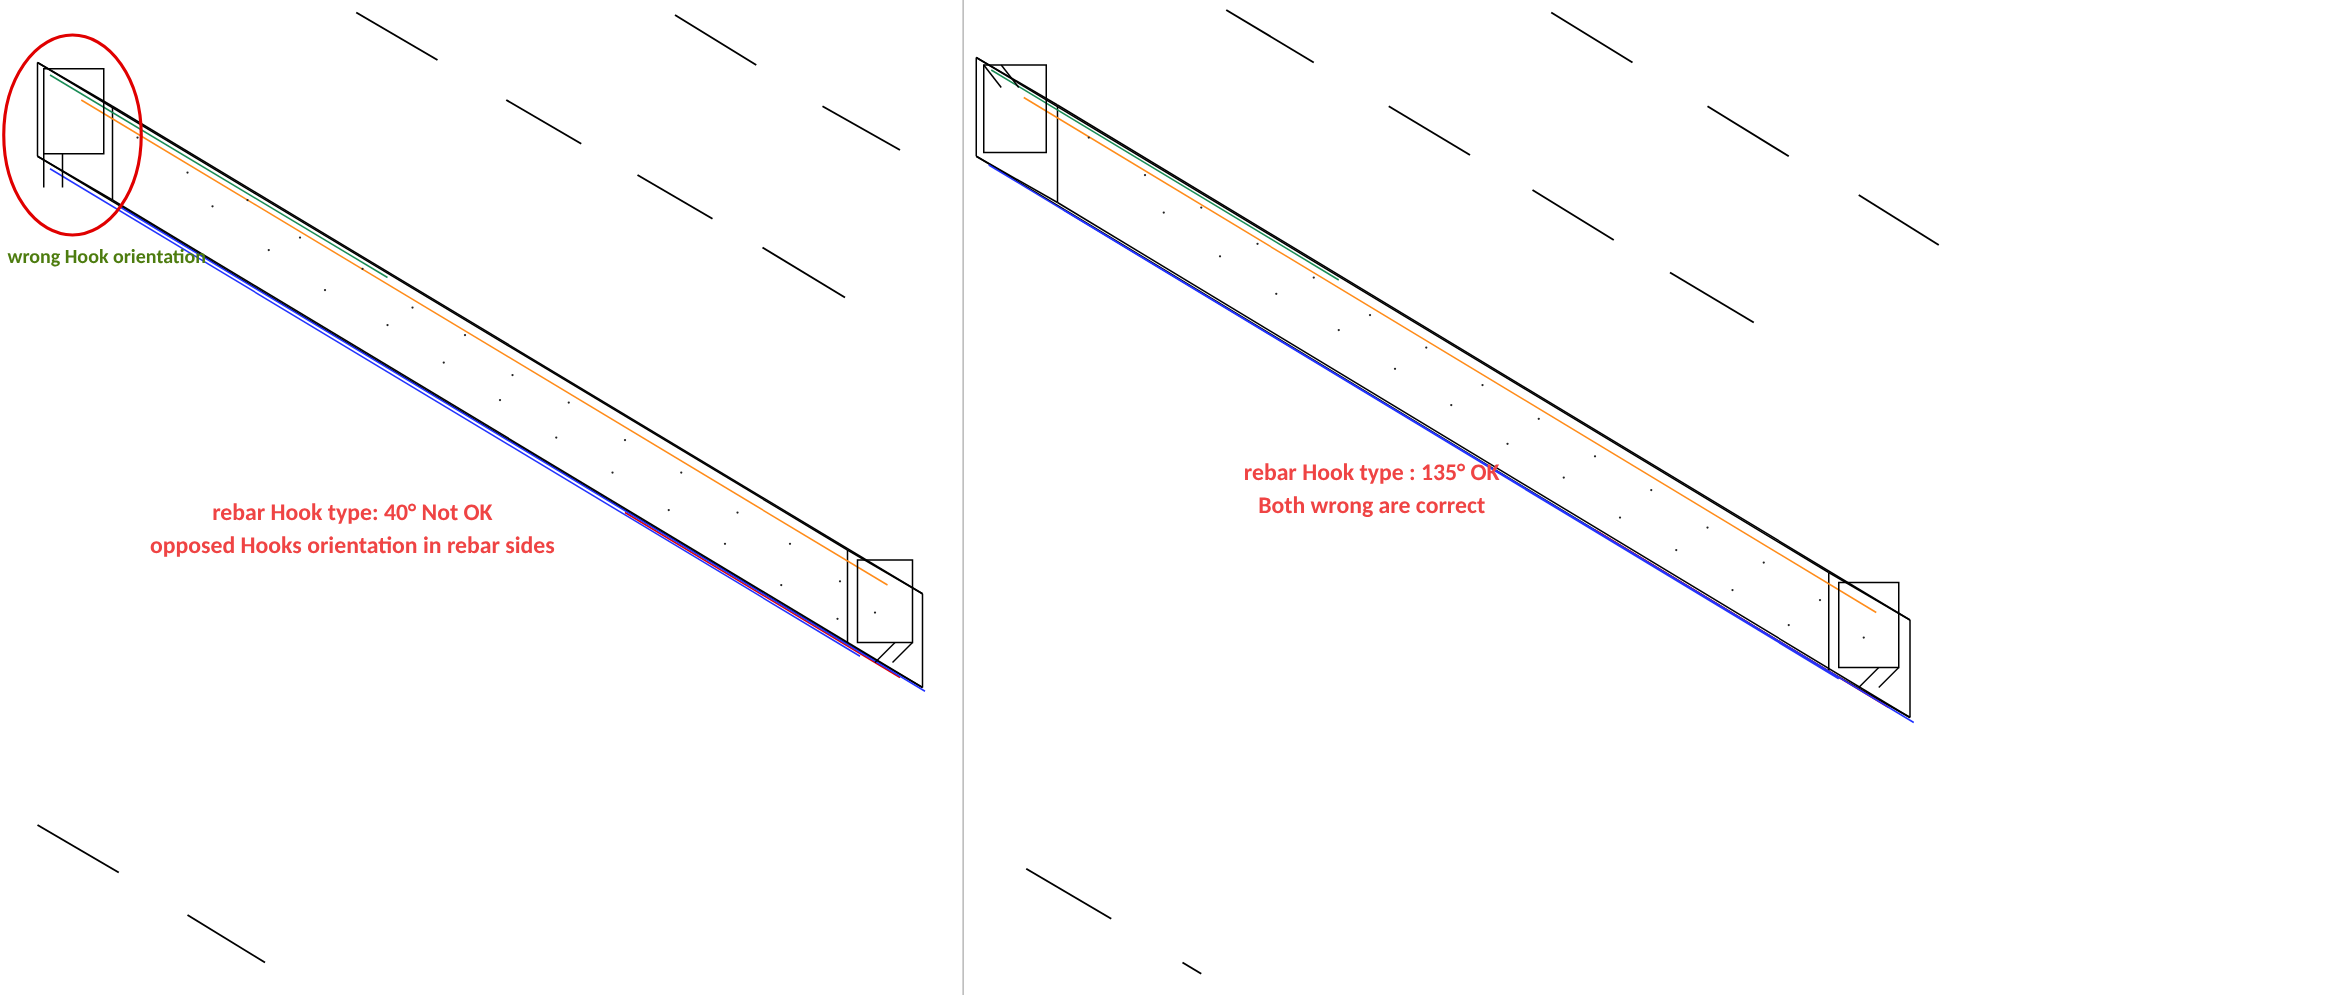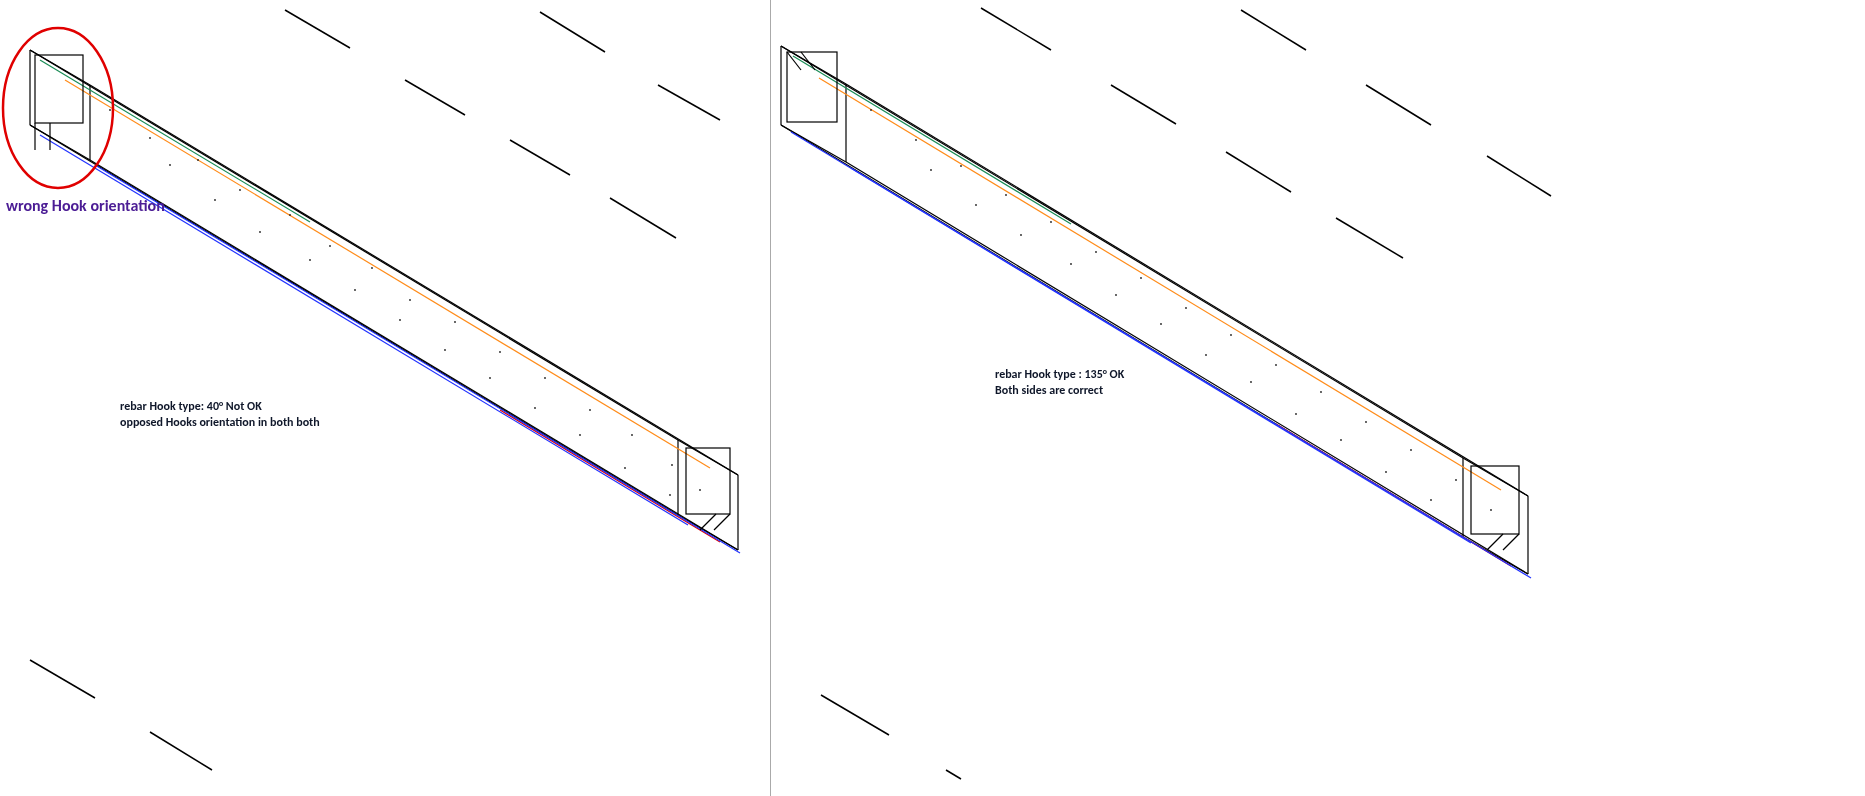--- a/index.html
+++ b/index.html
@@ -20,29 +20,30 @@
       left: 0;
       width: 770px;
     }
     .panel-right {
       left: 770px;
       width: 1095px;
       border-left: 1px solid #aaa;
     }
     .annotation {
       position: absolute;
-      color: #0f172a;
+      color: #ef4444;
       font-weight: bold;
-      font-size: 12px;
+      font-size: 19px;
       line-height: 1.35;
       font-family: Calibri, Arial, sans-serif;
+      text-align: center;
     }
     .callout-label {
       position: absolute;
-      color: #4c1d95;
+      color: #4d7c0f;
       font-weight: bold;
       font-size: 16px;
       font-family: Calibri, Arial, sans-serif;
     }
     svg.stage {
       position: absolute;
       left: 0;
       top: 0;
     }
     .dashes line {
@@ -155,21 +156,21 @@
       <circle cx="670" cy="495" r="0.9"></circle>
     </g>
 
     <ellipse class="ellipse" cx="58" cy="108" rx="55" ry="80"></ellipse>
   </svg>
 
   <div class="callout-label" style="left:6px; top:196px;">wrong Hook orientation</div>
 
   <div class="annotation" style="left:120px; top:398px;">
     <div>rebar Hook type: 40°   Not OK</div>
-    <div>opposed Hooks orientation in both both</div>
+    <div>opposed Hooks orientation in rebar sides</div>
   </div>
 </div>
 
 <div class="panel panel-right">
 
   <svg class="stage" width="1095" height="796">
 
     <g class="dashes">
       <line x1="210" y1="8" x2="280" y2="50"></line>
       <line x1="340" y1="85" x2="405" y2="124"></line>
@@ -246,15 +247,15 @@
       <circle cx="480" cy="382" r="0.9"></circle>
         <circle cx="525" cy="414" r="0.9"></circle>
       <circle cx="570" cy="440" r="0.9"></circle>
         <circle cx="615" cy="472" r="0.9"></circle>
       <circle cx="660" cy="500" r="0.9"></circle>
     </g>
   </svg>
 
   <div class="annotation" style="left:224px; top:366px;">
     <div>rebar Hook type : 135°   OK</div>
-    <div>Both sides are correct</div>
+    <div>Both wrong are correct</div>
   </div>
 </div>
 
 </body></html>

